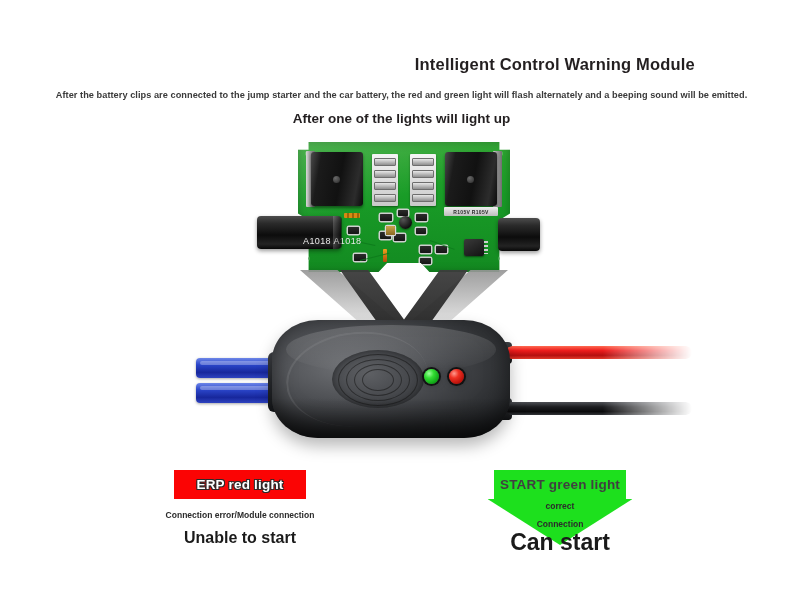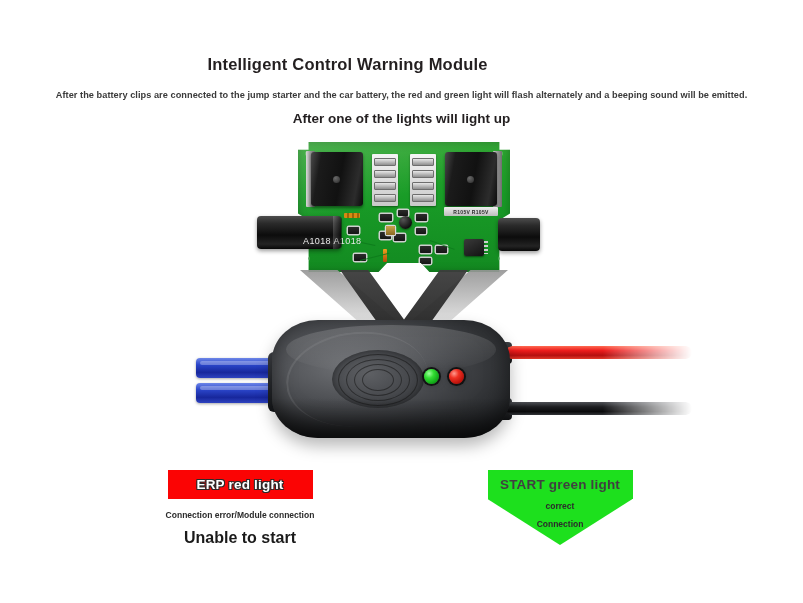--- a/index.html
+++ b/index.html
@@ -22,21 +22,21 @@
     inset: 0;
     background: #fff;
   }
 
   
   .title {
     position: absolute;
     top: 55px;
     left: 0;
     width: 695px;
-    text-align: center;
+    text-align: right;
     font-size: 16.5px;
     font-weight: bold;
     letter-spacing: .2px;
     color: #231f20;
   }
   .subtitle {
     position: absolute;
     top: 90px;
     left: 0;
     width: 803px;
@@ -427,21 +427,21 @@
     position: absolute;
     width: 300px;
     text-align: center;
   }
   .callout.left  { left: 90px; }
   .callout.right { left: 410px; }
 
   .badge {
     position: relative;
     margin: 0 auto;
-    width: 145px;
+    width: 132px;
     height: 29px;
     display: flex;
     align-items: center;
     justify-content: center;
     font-size: 13.5px;
     font-weight: bold;
     letter-spacing: .2px;
     box-sizing: border-box;
   }
   .badge-red {
@@ -596,17 +596,18 @@
       <div class="badge badge-red">ERP red light</div>
       <div class="sub-note">Connection error/Module connection</div>
       <div class="result">Unable to start</div>
     </div>
 
     <div class="callout right">
       <div class="badge badge-green">START green light</div>
       <div class="green-arrow"></div>
       <div class="sub-note" style="margin-top:2px;">correct</div>
       <div class="sub-note two-line">Connection</div>
+      <div class="result big">Can start</div>
     </div>
 
   </div>
 
 </div>
 
 </body></html>

